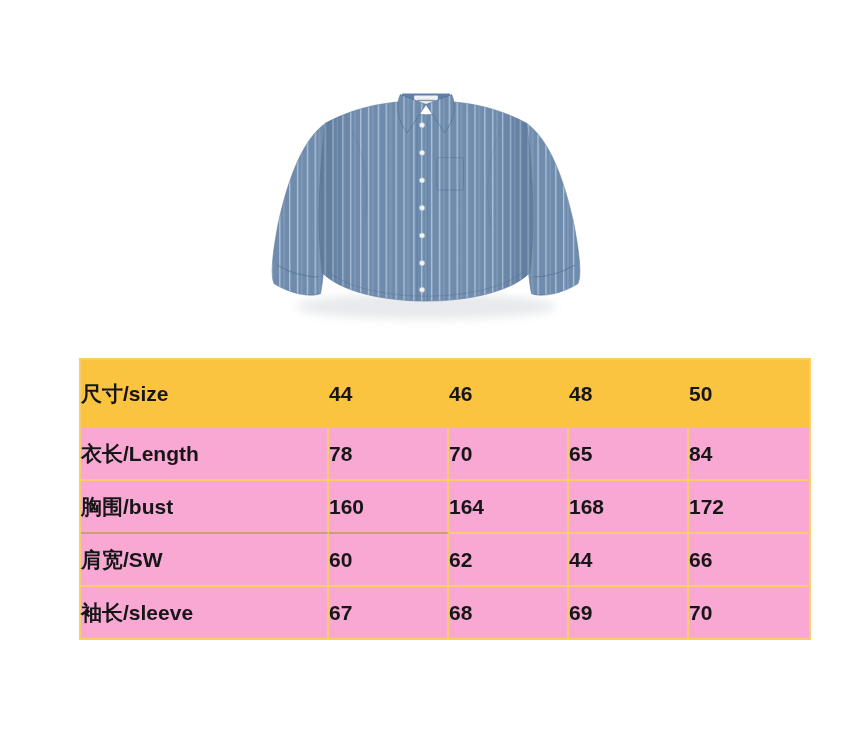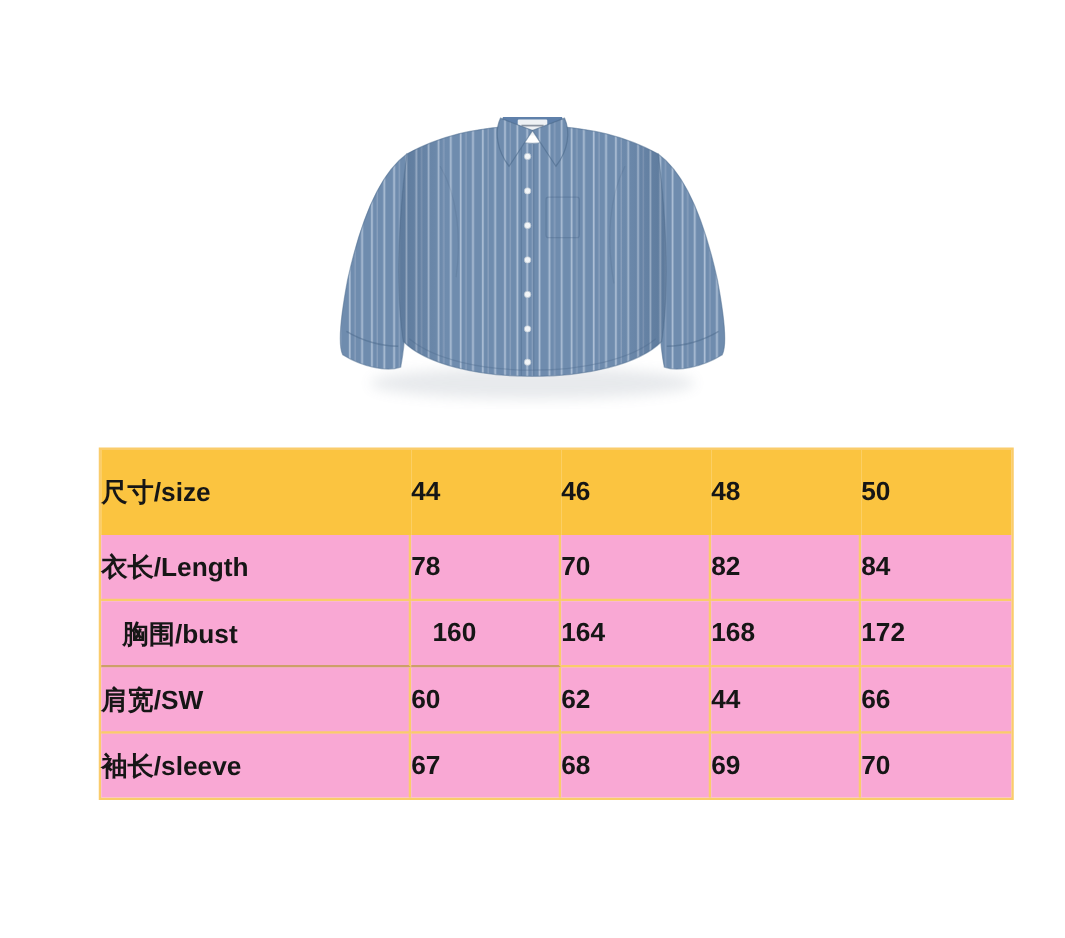--- a/index.html
+++ b/index.html
@@ -47,21 +47,21 @@
     height: 51px;
     font-size: 21px;
     font-weight: bold;
     padding: 0;
     border-right: 2px solid #FACC6B;
     border-bottom: 2px solid #FACC6B;
   }
   table.size-table tbody td:last-child { border-right: none; }
   table.size-table tbody tr:last-child td { border-bottom: none; }
   
-  table.size-table tbody td.accent-border { border-bottom-color: #CDA069; padding-left: 17px; }
+  table.size-table tbody td.accent-border { border-bottom-color: #CDA069; }
 </style>
 </head>
 <body>
 
 <div class="photo-wrap">
   <svg viewBox="0 0 340 280" xmlns="http://www.w3.org/2000/svg">
     <defs>
       <pattern id="stripes" width="18" height="12" patternUnits="userSpaceOnUse">
         <rect width="18" height="12" fill="#6F8CAE"></rect>
         <rect x="3" width="1.4" height="12" fill="#AEC0D6"></rect>
@@ -134,21 +134,21 @@
       <th>46</th>
       <th>48</th>
       <th>50</th>
     </tr>
   </thead>
   <tbody>
     <tr>
       <td>衣长/Length</td>
       <td>78</td>
       <td>70</td>
-      <td>82</td>
+      <td>65</td>
       <td>84</td>
     </tr>
     <tr>
       <td class="accent-border">胸围/bust</td>
       <td class="accent-border">160</td>
       <td>164</td>
       <td>168</td>
       <td>172</td>
     </tr>
     <tr>

